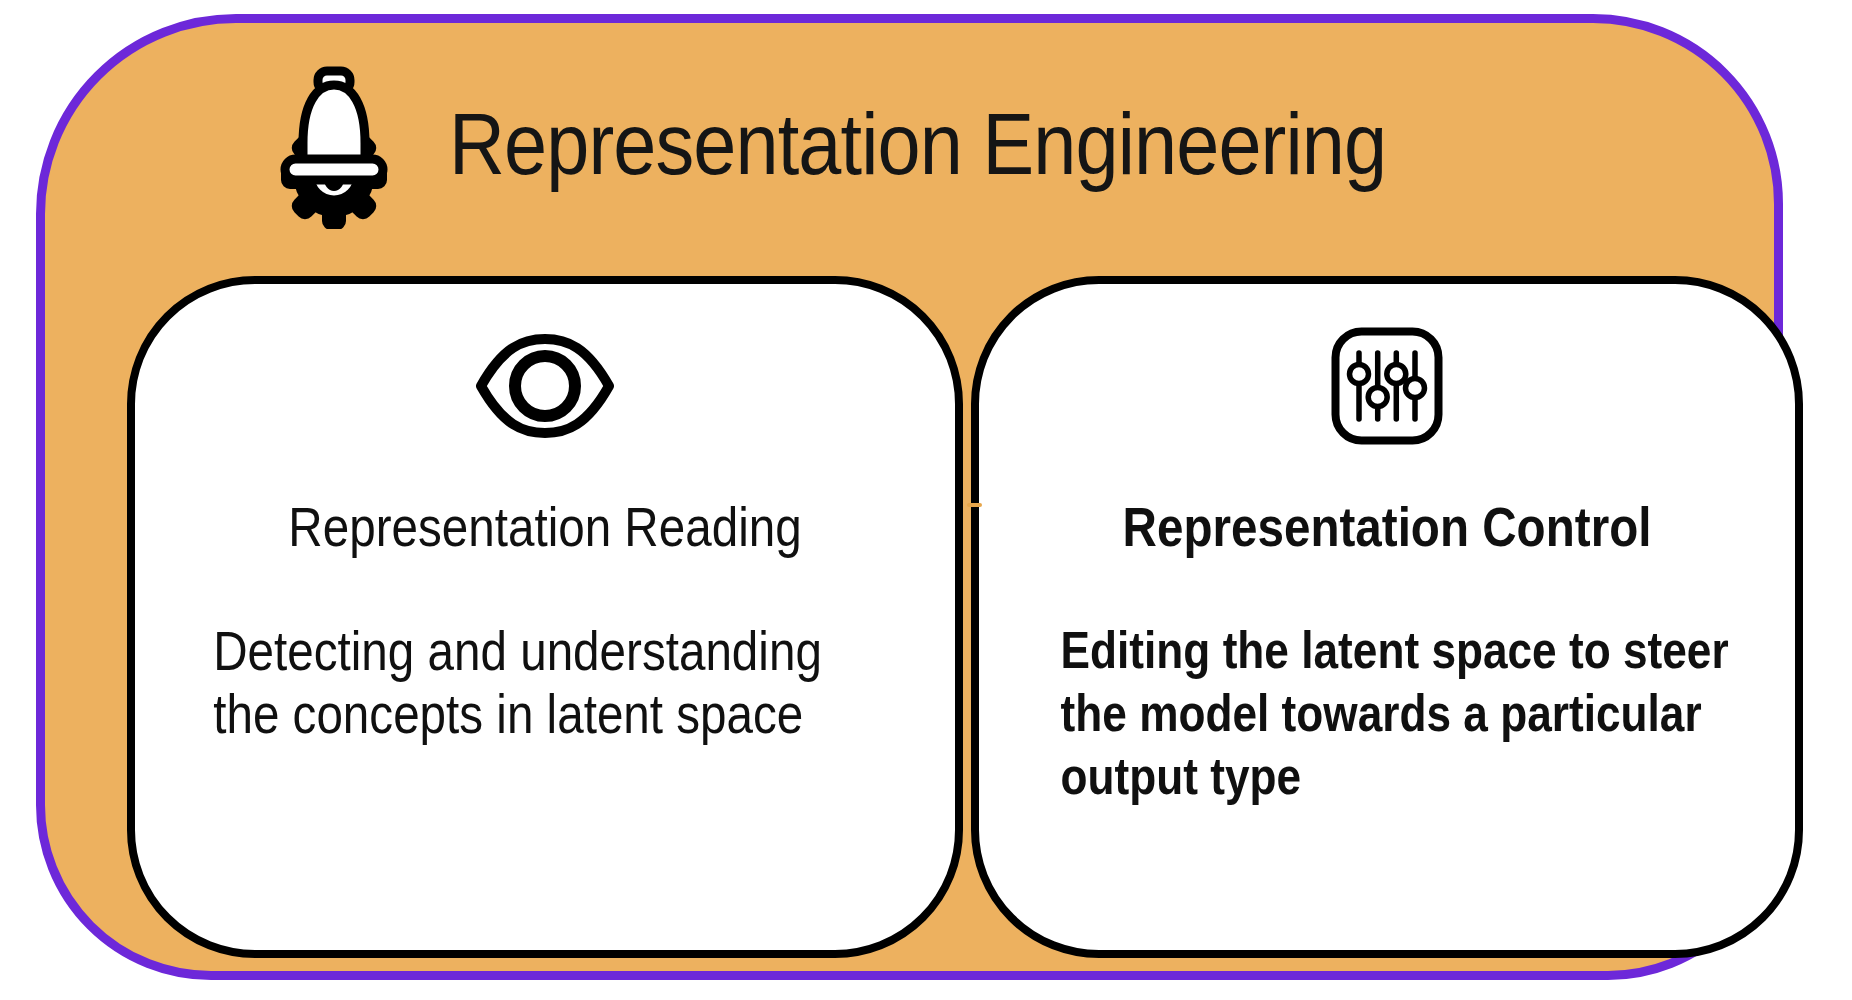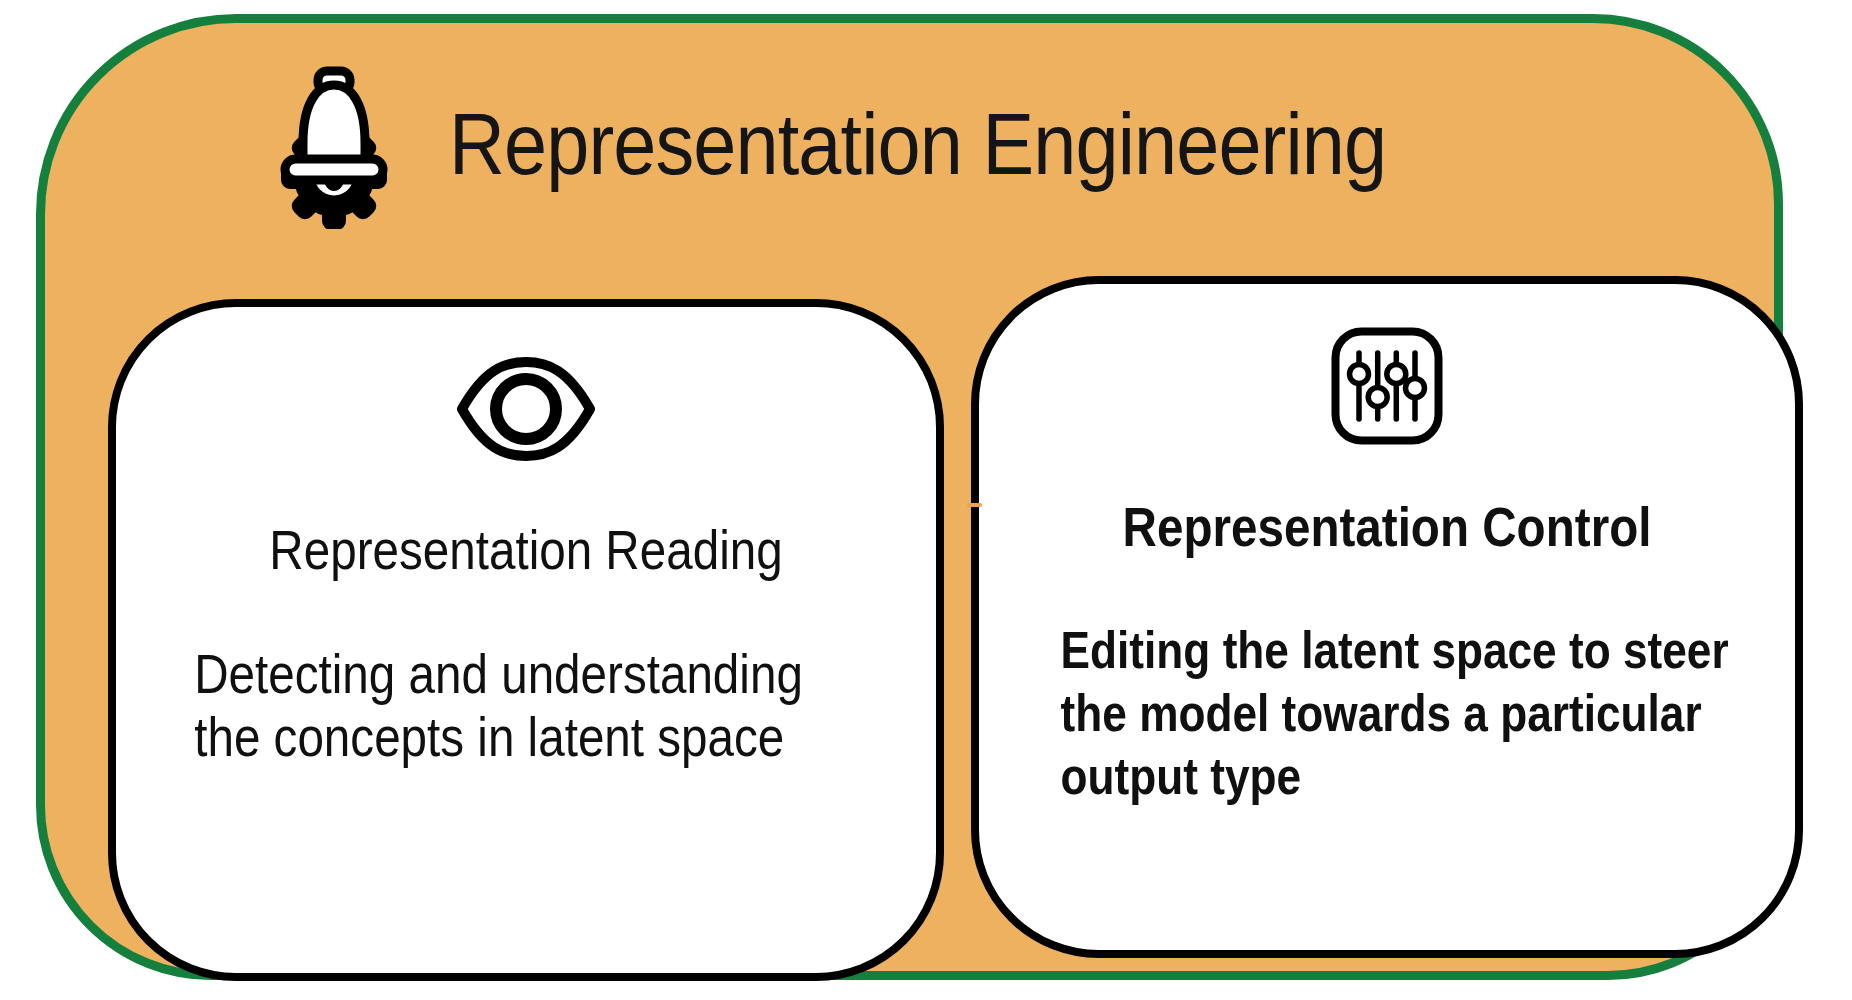--- a/index.html
+++ b/index.html
@@ -18,21 +18,21 @@
     background: #ffffff;
   }
   .outer {
     position: absolute;
     left: 36px;
     top: 14px;
     width: 1747px;
     height: 966px;
     box-sizing: border-box;
     background: var(--orange, #EDB15F);
-    border: 9px solid #15803d;
+    border: 9px solid #6d28d9;
     border-radius: 200px 190px 175px 175px;
   }
   .header {
     position: absolute;
     left: 0;
     top: 0;
     right: 0;
     height: 242px;
     display: flex;
     align-items: center;
@@ -60,21 +60,21 @@
     height: 682px;
     width: 836px;
     box-sizing: border-box;
     background: #ffffff;
     border: 8px solid #000000;
     border-radius: 128px;
     display: flex;
     flex-direction: column;
     align-items: stretch;
   }
-  .card-left  { left: 63px; margin-top: 23px; }
+  .card-left  { left: 82px; }
   .card-right { left: 926px; width: 832px; font-weight: bold; }
   .icon-row {
     margin-top: 42px;
     height: 120px;
     display: flex;
     justify-content: center;
     align-items: center;
   }
   .card-title {
     margin-top: 48px;

